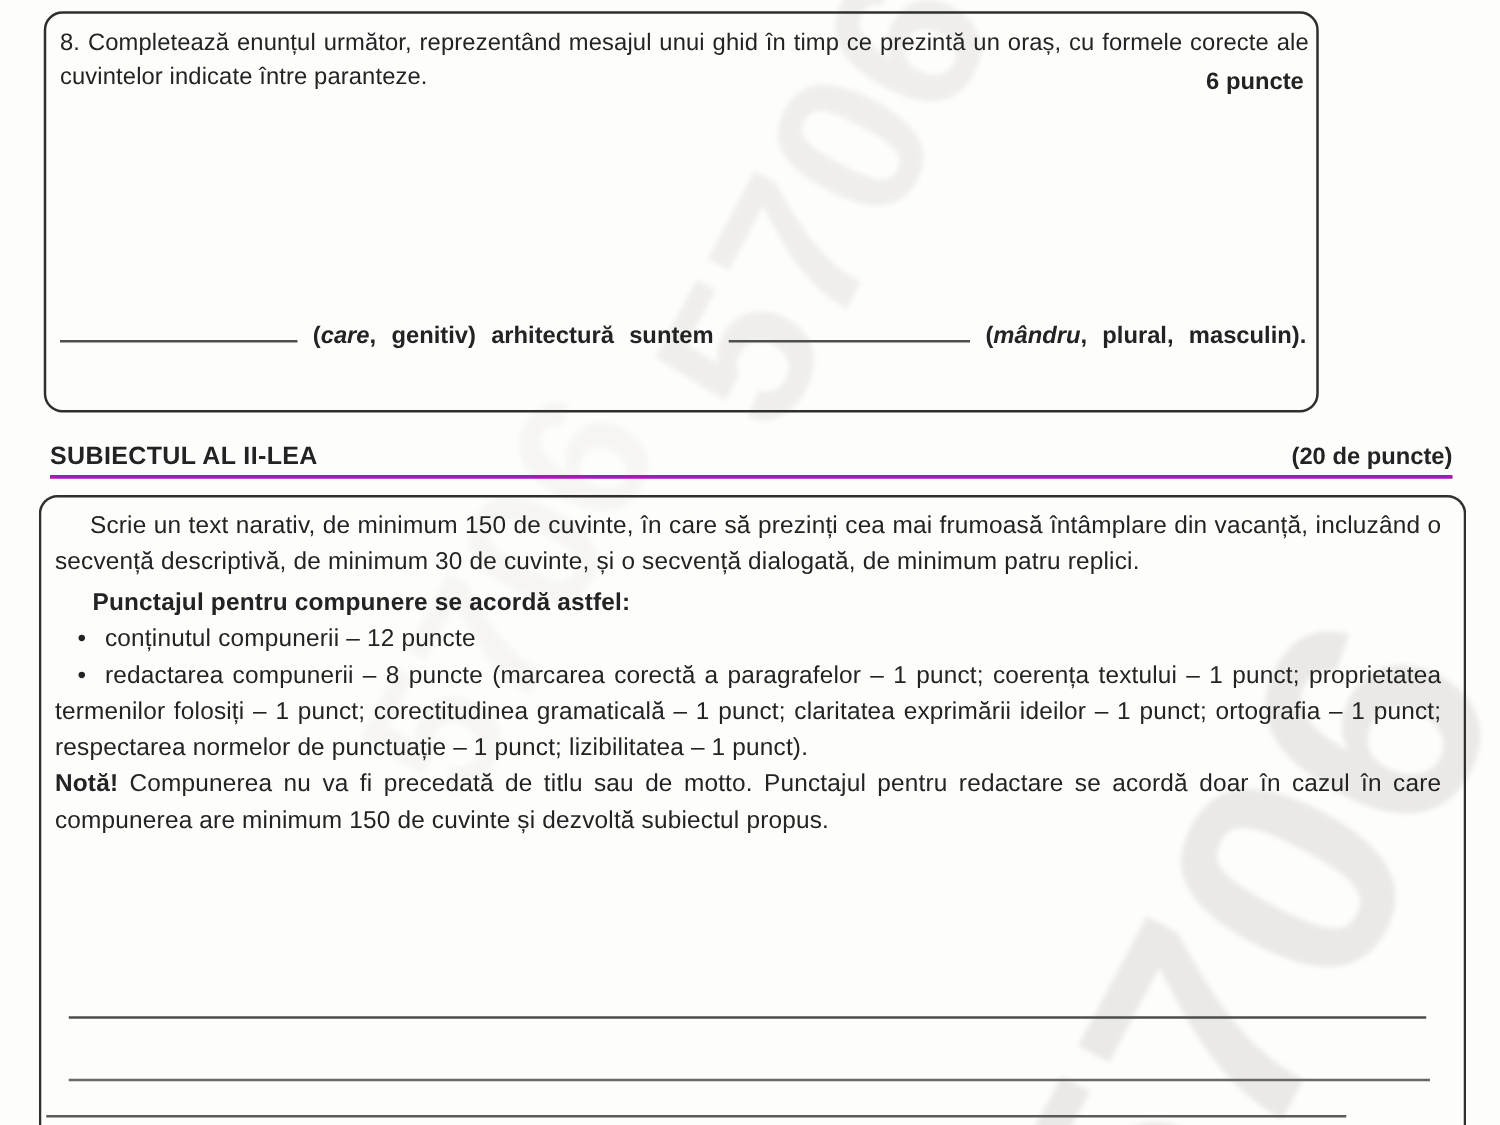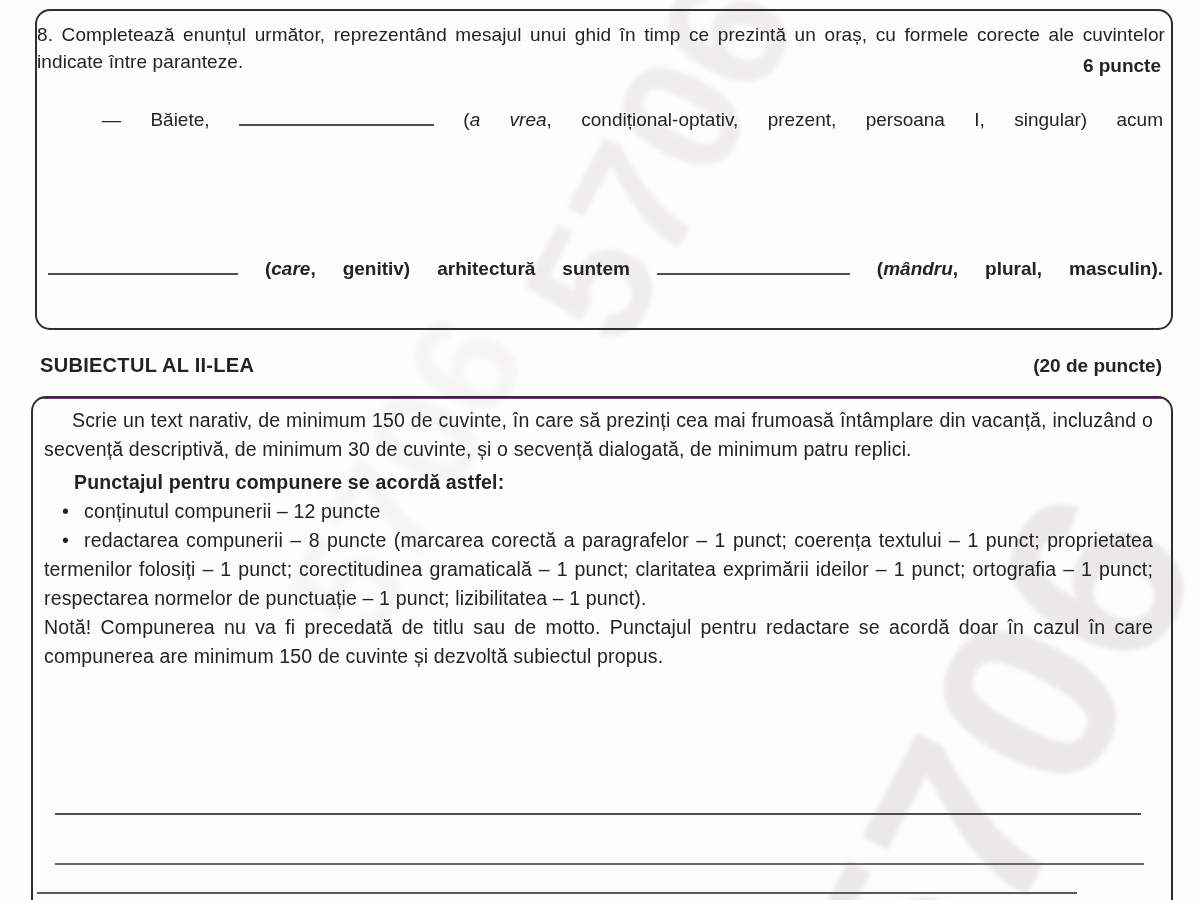--- a/index.html
+++ b/index.html
@@ -12,21 +12,21 @@
   
   .wm {
     position:absolute; font-weight:700; color:#aaa49b; pointer-events:none;
     transform:rotate(-62deg); filter:blur(2px); white-space:nowrap; z-index:0;
   }
   .wm1 { left:470px; top:60px;  font-size:170px; opacity:.16; }
   .wm2 { left:720px; top:620px; font-size:250px; opacity:.22; }
   .wm3 { left:240px; top:390px; font-size:150px; opacity:.08; }
   
   .box { position:absolute; border:2px solid #2f2f2f; border-radius:15px; z-index:1; }
-  .box1 { left:35px; top:9px;   width:1138px; height:321px; padding:10px 6px 0 0; }
+  .box1 { left:35px; top:9px;   width:1020px; height:321px; padding:10px 6px 0 11px; }
   .box2 { left:31px; top:396px; width:1142px; height:520px; padding:8px 18px 0 11px;
           border-radius:15px 15px 0 0; border-bottom:none; }
   
   .q-intro { font-size:19px; line-height:27px; text-align:justify; letter-spacing:.1px; }
   .q-points { position:absolute; top:44px; right:10px; font-weight:700; font-size:19px;margin-left:40px; }
   .fill-row {
     position:absolute; left:11px; right:8px; font-size:19px; line-height:23px;
     text-align:justify; -moz-text-align-last:justify; text-align-last:justify;
   }
   .row1 { top:97px;  padding-left:54px; }
@@ -34,57 +34,51 @@
   .row3 { top:205px; }
   .row4 { top:246px;font-weight:bold; }
   .blank { display:inline-block; border-bottom:2px solid #4f4f4f; height:14px; }
   .b195 { width:195px; } .b175 { width:175px; } .b200 { width:200px; }
   .b85  { width:85px;  } .b190 { width:190px; } .b193 { width:193px; }
   .hint i { font-style:italic; }
   
   .heading-row {
     position:absolute; left:40px; top:354px; width:1122px; z-index:1;
     display:flex; justify-content:space-between; align-items:baseline;
-    border-bottom:1px solid #a21caf; padding-bottom:21px;text-align:center;
+    border-bottom:3px solid #a21caf; padding-bottom:3px;text-align:center;
   }
   .h-title  { font-weight:700; font-size:20px; letter-spacing:.3px; }
   .h-points { font-weight:700; font-size:19px; }
   
   .box2 p { font-size:19.5px; line-height:29px; letter-spacing:.15px; }
   .p-ind  { text-indent:28px; }
   .just   { text-align:justify; }
   .scoring-title { font-weight:700; margin-top:4px; padding-left:30px; }
   .bullet { text-indent:18px; }
   .bullet .dot { display:inline-block; width:22px; text-indent:0; }
-  .note b { font-weight:400;margin-top:44px; }
+  .note b { font-weight:700;margin-top:44px; }
   
   .wline { position:absolute; border-top:2px solid #4e4e4e; z-index:1; }
   .wl1 { left:55px; top:813px; width:1086px; }
   .wl2 { left:55px; top:863px; width:1089px; border-top-color:#686868; }
   .wl3 { left:37px; top:892px; width:1040px; border-top-color:#5a5a5a; }
 </style>
 </head>
 <body>
 
 <div class="page">
 
   <div class="wm wm1">5706</div>
   <div class="wm wm2">5706</div>
   <div class="wm wm3">5706</div>
 
   <section class="box box1">
     <p class="q-intro"><span>8.</span> <span>Completează enunțul următor, reprezentând mesajul unui ghid în timp ce prezintă un oraș, cu formele corecte ale cuvintelor indicate între paranteze.</span></p>
     <div class="q-points">6 puncte</div>
 
-    <div class="fill-row row1">
-      <span>— Băiete,</span>
-      <span class="blank b195"></span>
-      <span class="hint"><span>(</span><i>a vrea</i><span>, condițional-optativ, prezent, persoana I, singular)</span></span>
-      <span>acum</span>
-    </div>
 
 
 
     <div class="fill-row row4">
       <span class="blank b190"></span>
       <span class="hint"><span>(</span><i>care</i><span>, genitiv)</span></span>
       <span>arhitectură suntem</span>
       <span class="blank b193"></span>
       <span class="hint"><span>(</span><i>mândru</i><span>, plural, masculin).</span></span>
     </div>

